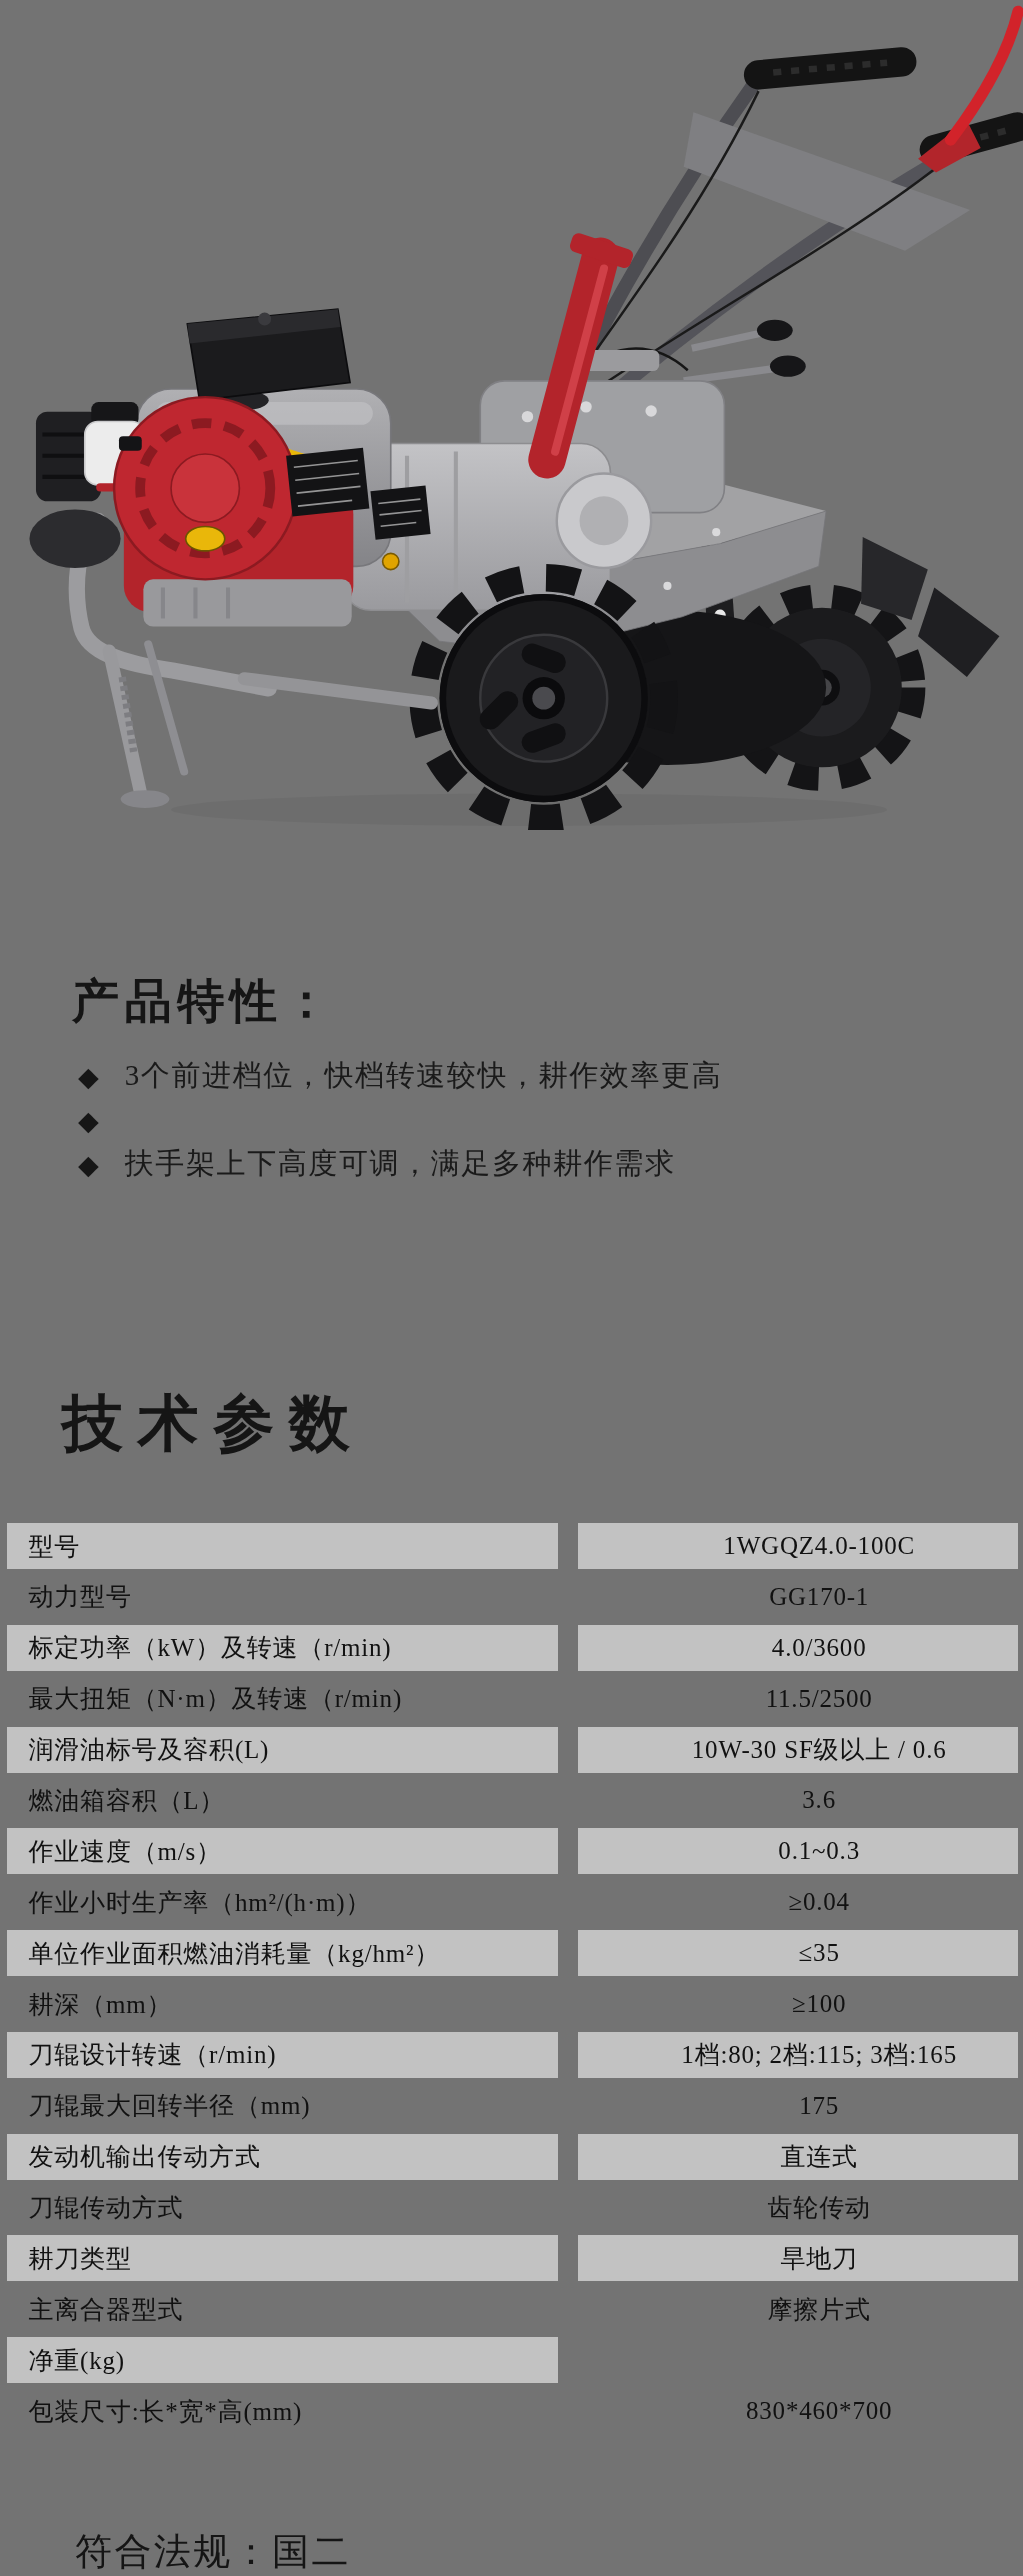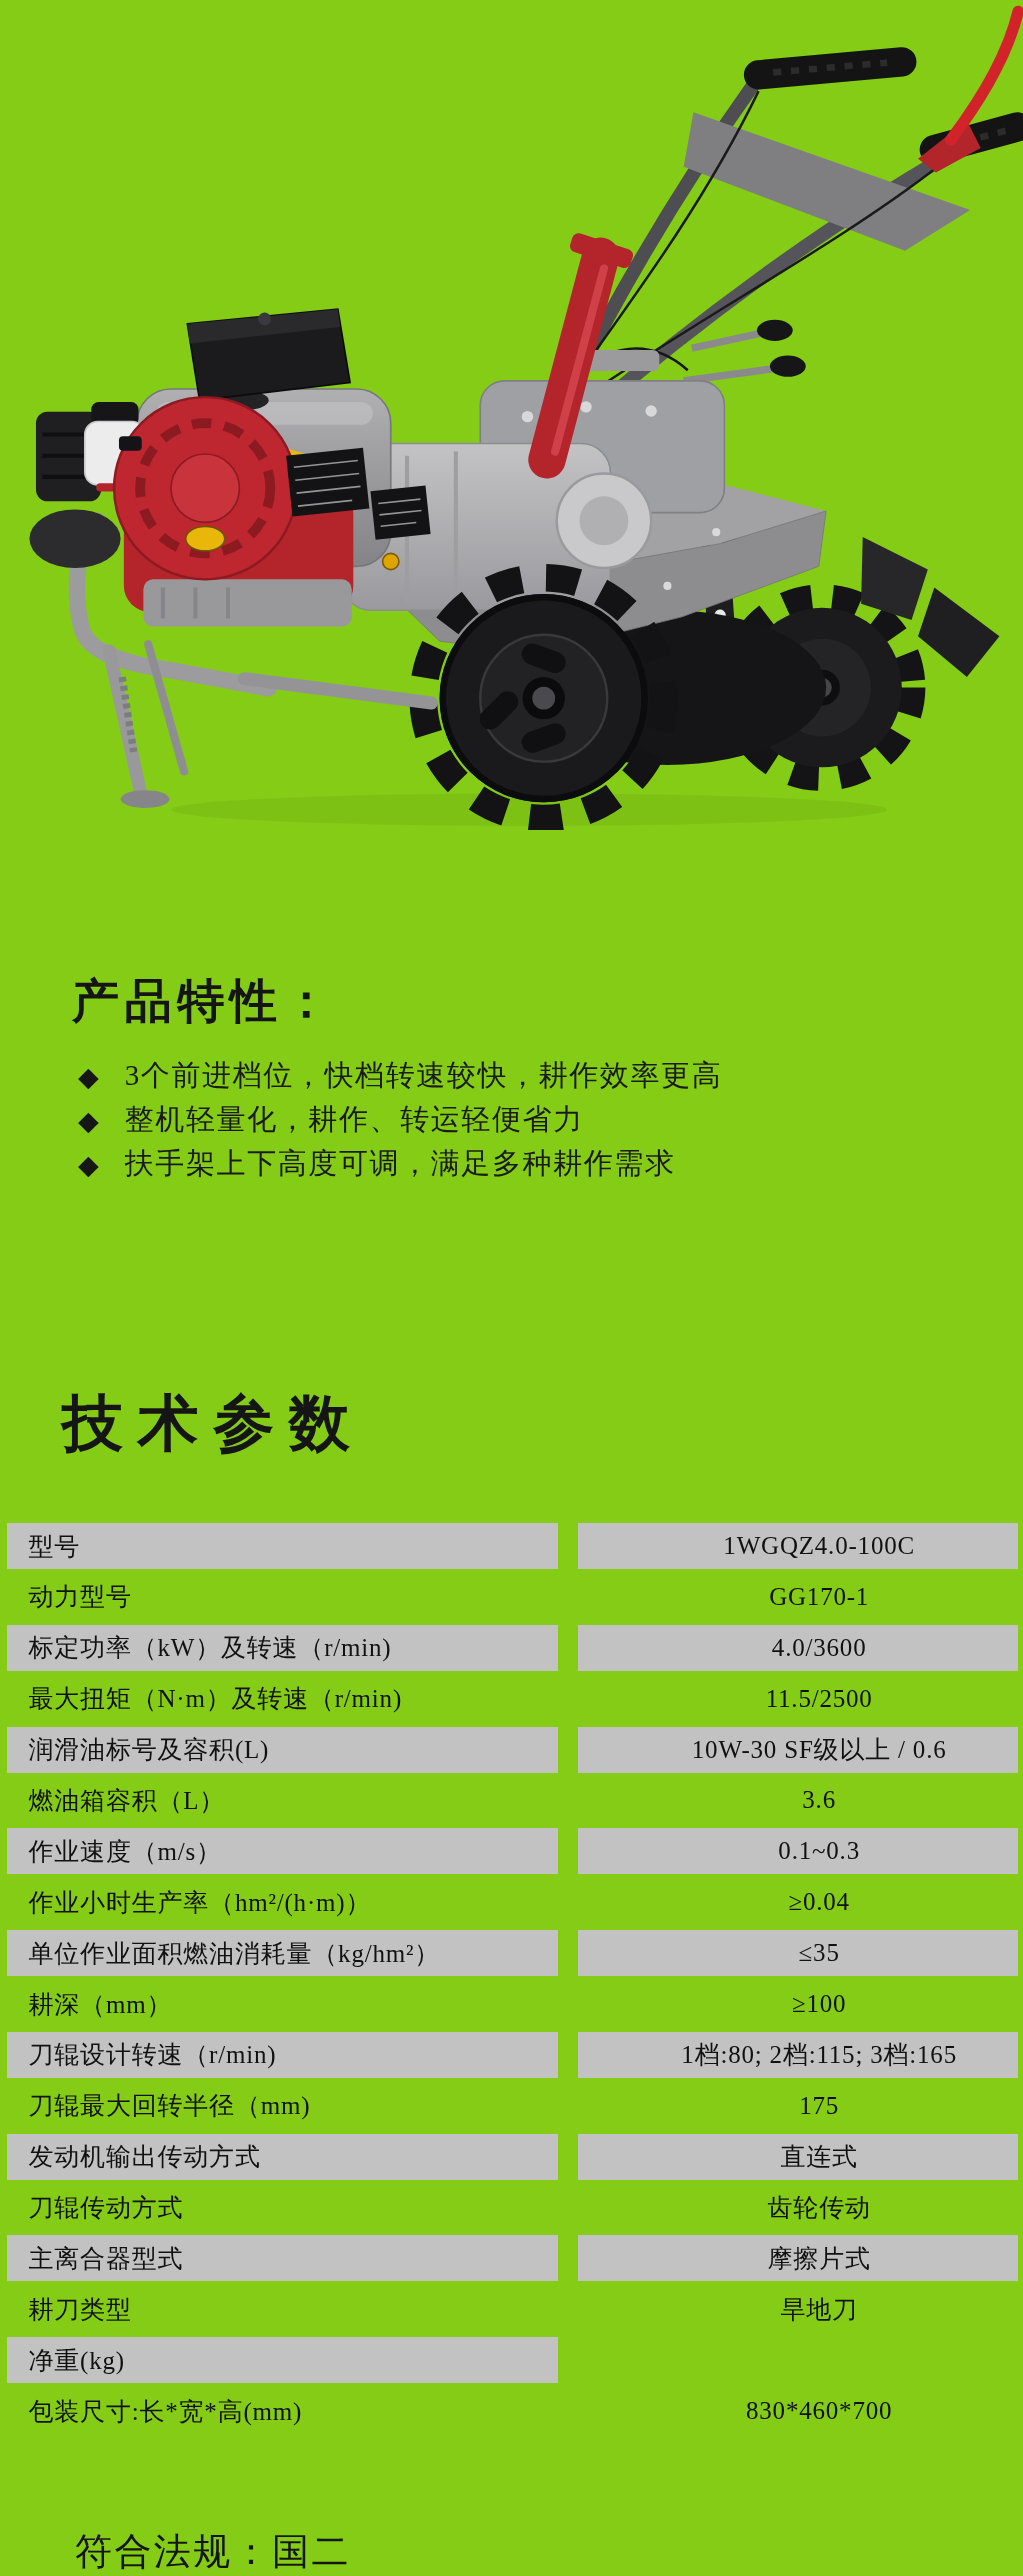--- a/index.html
+++ b/index.html
@@ -1,19 +1,19 @@
 <!DOCTYPE html>
 <html style="font-size:13px"><head>
 <meta charset="utf-8">
 <style>
   * { margin:0; padding:0; box-sizing:border-box; }
   html,body { background:#ffffff; }
   .page {
     position:relative; width:1024px; height:2576px; margin:0 auto;
-    background:#84cc16; overflow:hidden; color:#111;
+    background:#737373; overflow:hidden; color:#111;
     font-family:"Liberation Serif","DejaVu Serif",serif;
   }
   .photo {
     position:absolute; top:0; left:0; width:1024px; height:830px;
   }
   .features-heading {
     position:absolute; top:970px; left:72px;
     font-size:47px; letter-spacing:5.7px; color:#151515; white-space:nowrap;
   }
   .feature-list {
@@ -228,21 +228,20 @@
 
   <h2 class="features-heading">产品特性：</h2>
 
   <ul class="feature-list">
     <li class="feature-item">
       <span class="bullet">◆</span>
       <span>3个前进档位，快档转速较快，耕作效率更高</span>
     </li>
     <li class="feature-item">
       <span class="bullet">◆</span>
-      <span>整机轻量化，耕作、转运轻便省力</span>
     </li>
     <li class="feature-item">
       <span class="bullet">◆</span>
       <span>扶手架上下高度可调，满足多种耕作需求</span>
     </li>
   </ul>
 
   <h1 class="specs-heading">技术参数</h1>
 
   <div class="spec-table">
@@ -310,30 +309,30 @@
       <div class="spec-label">发动机输出传动方式</div>
       <div class="spec-gap"></div>
       <div class="spec-value">直连式</div>
     </div>
     <div class="spec-row">
       <div class="spec-label">刀辊传动方式</div>
       <div class="spec-gap"></div>
       <div class="spec-value">齿轮传动</div>
     </div>
     <div class="spec-row">
+      <div class="spec-label">耕刀类型</div>
+      <div class="spec-gap"></div>
+      <div class="spec-value">旱地刀</div>
+    </div>
+    <div class="spec-row">
       <div class="spec-label">主离合器型式</div>
       <div class="spec-gap"></div>
       <div class="spec-value">摩擦片式</div>
     </div>
     <div class="spec-row">
-      <div class="spec-label">耕刀类型</div>
-      <div class="spec-gap"></div>
-      <div class="spec-value">旱地刀</div>
-    </div>
-    <div class="spec-row">
       <div class="spec-label">净重(kg)</div>
       <div class="spec-gap"></div>
     </div>
     <div class="spec-row">
       <div class="spec-label">包装尺寸:长*宽*高(mm)</div>
       <div class="spec-gap"></div>
       <div class="spec-value">830*460*700</div>
     </div>
   </div>
 

